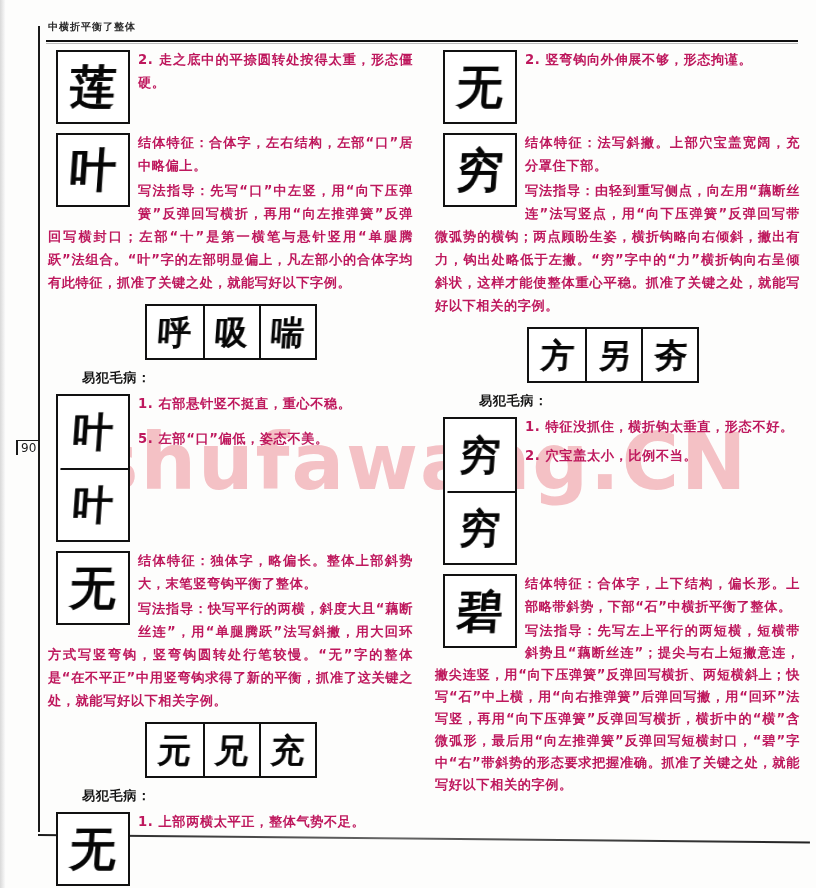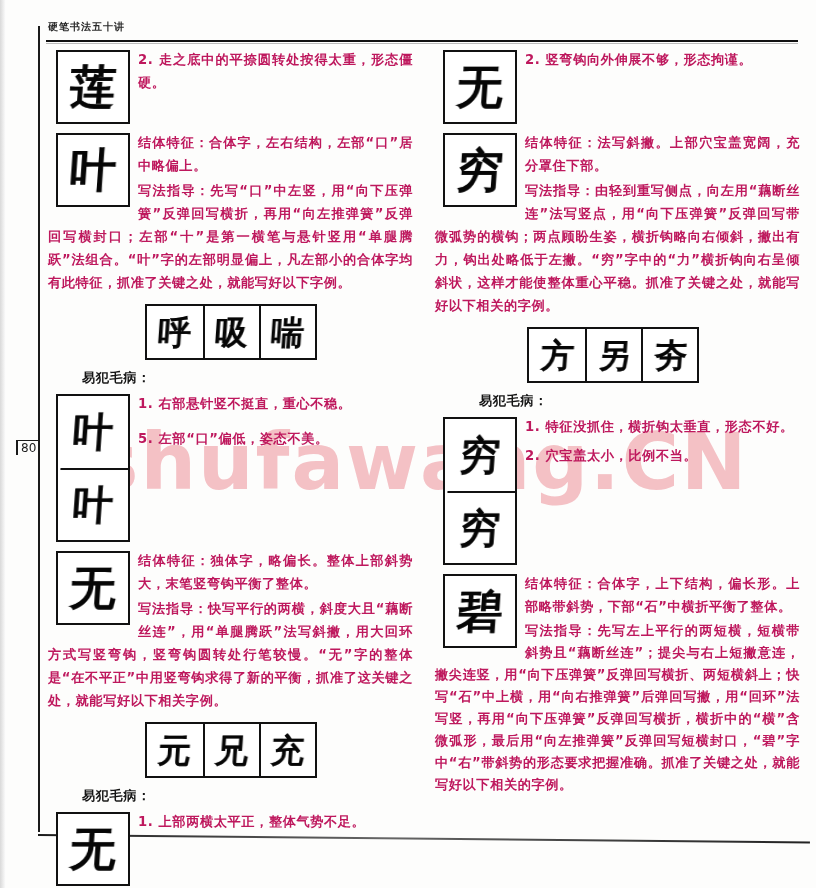--- a/index.html
+++ b/index.html
@@ -227,24 +227,24 @@
   .tight { line-height: 22px; }
 </style>
 </head>
 <body>
 
 <div id="scan">
 
   <div class="book-left-rule"></div>
   <div class="book-bottom-rule"></div>
 
-  <div class="runhead">硬笔书法五十讲</div>
+  <div class="runhead">中横折平衡了整体</div>
   <div class="runhead-rule"></div>
 
-  <div class="folio">80</div>
+  <div class="folio">90</div>
 
   <div class="watermark">shufawang.CN</div>
 
   <div class="columns">
 
     <div class="col">
 
       <div class="cardrow">
         <div class="glyph-card sq">
           <span class="glyph">莲</span>

